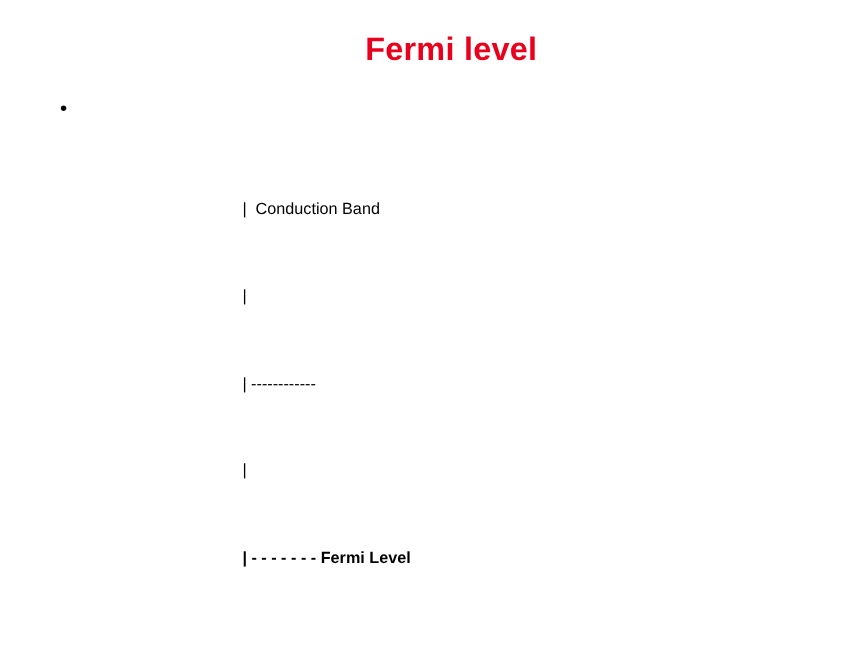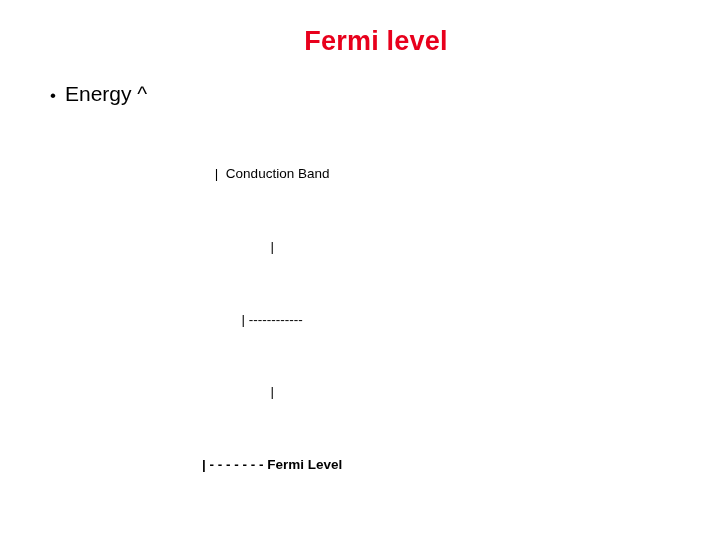--- a/index.html
+++ b/index.html
@@ -61,36 +61,34 @@
     font-family: "Liberation Sans", sans-serif;
     font-size: 13.5px;
     color: #000000;
     line-height: 24.2px;
     white-space: pre;
   }
   .ascii-line {
     white-space: pre;
     height: 24.2px;
     display: block;
-    text-align: center;
   }
   .bold {
     font-weight: bold;
   }
 </style>
 </head>
 <body>
 
 <div id="slide">
 
   <div id="title">Fermi level</div>
 
   <div id="bullet-row">
     <span id="bullet-dot">•</span>
-    <span id="bullet-text">Energy ^</span>
   </div>
 
   <div id="ascii-block">
     <span class="ascii-line">|  Conduction Band</span>
     <span class="ascii-line">|</span>
     <span class="ascii-line">| ------------</span>
     <span class="ascii-line">|</span>
     <span class="ascii-line bold">| - - - - - - - Fermi Level</span>
     
     

